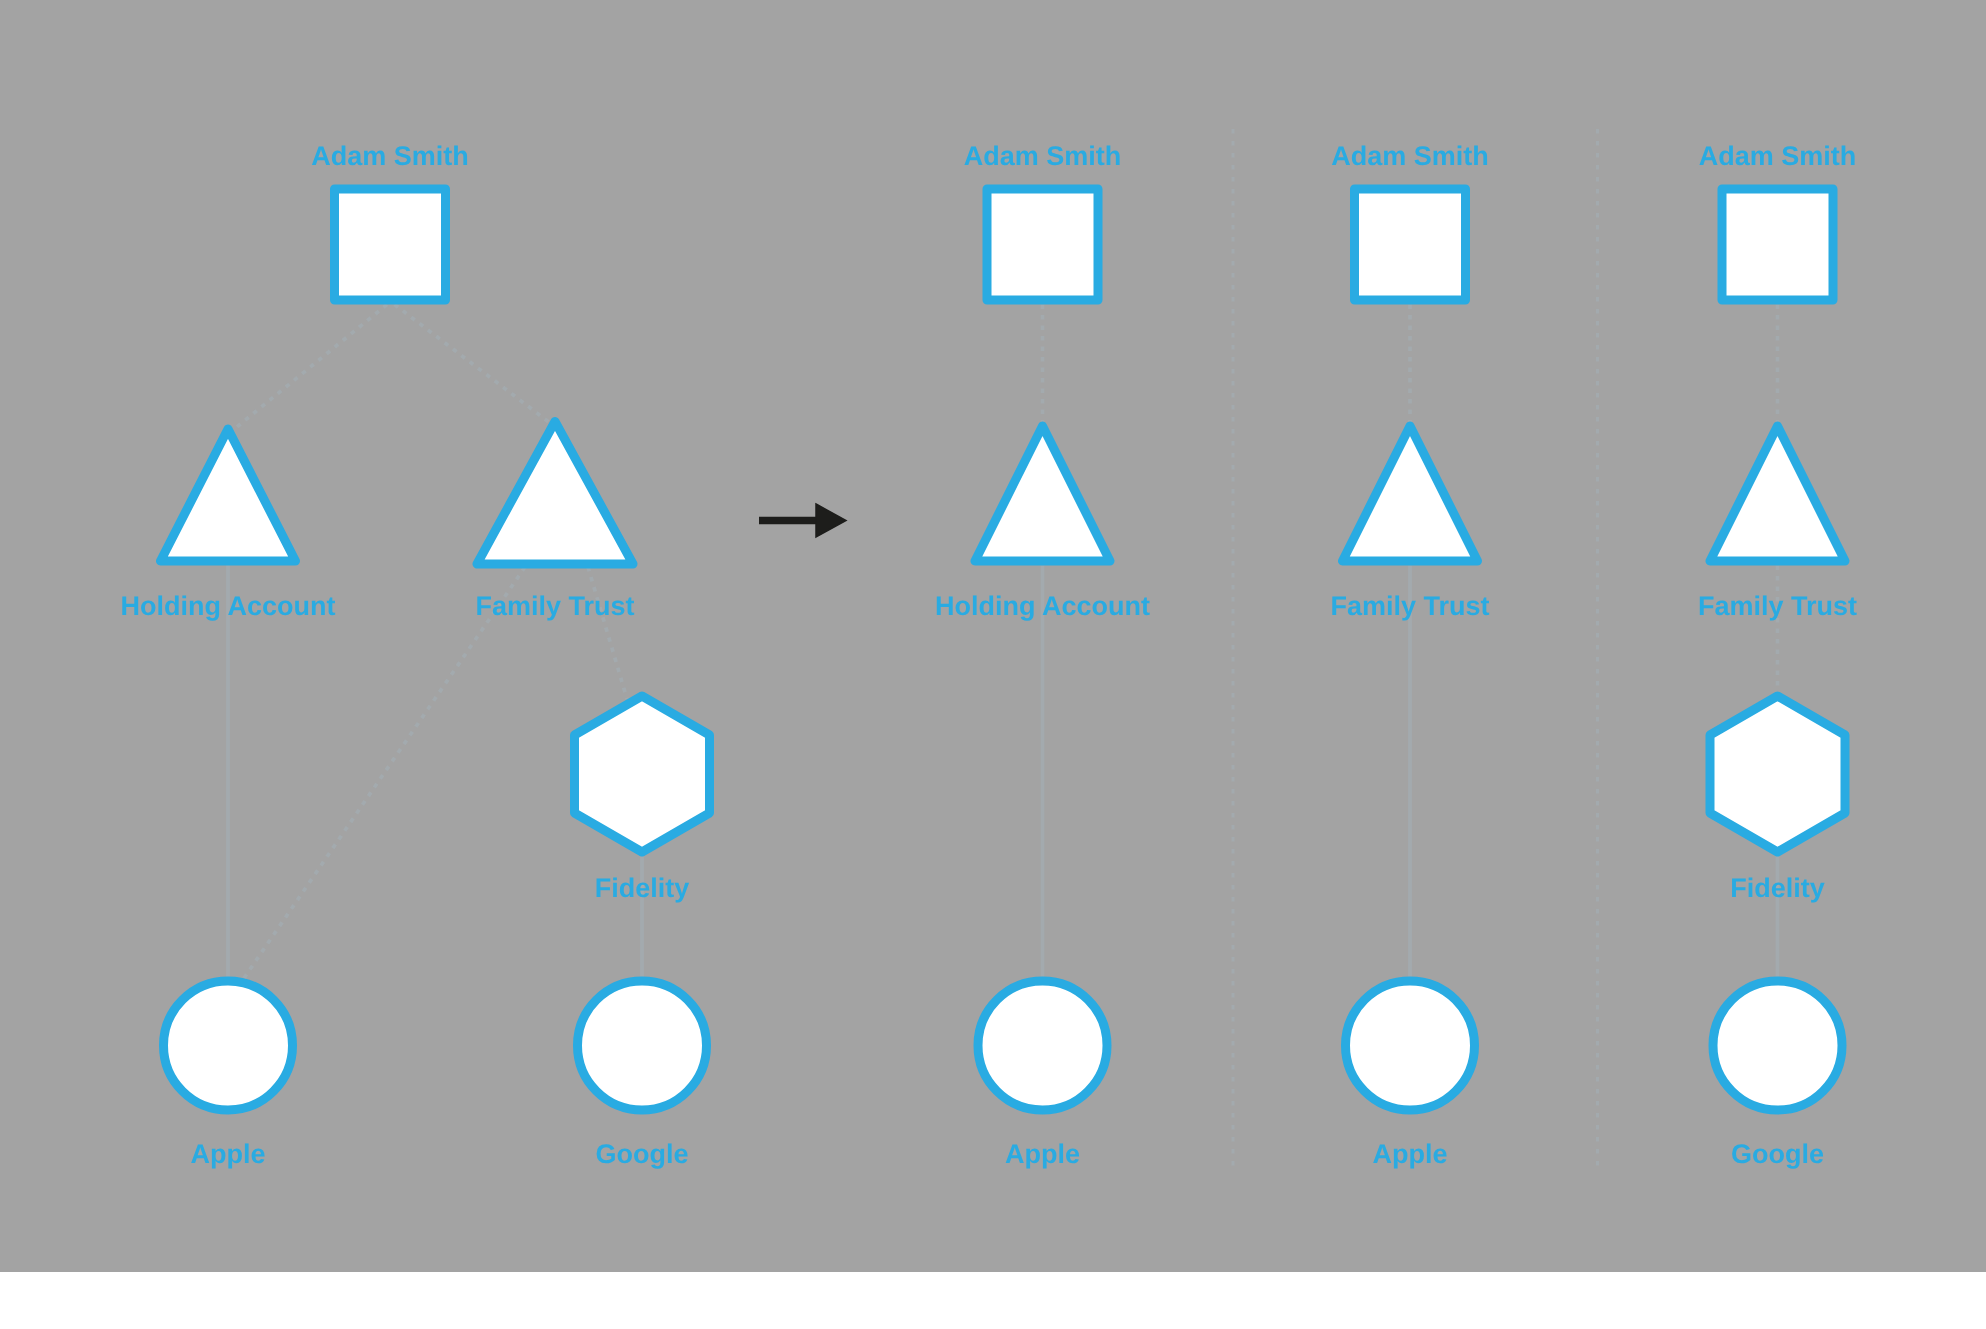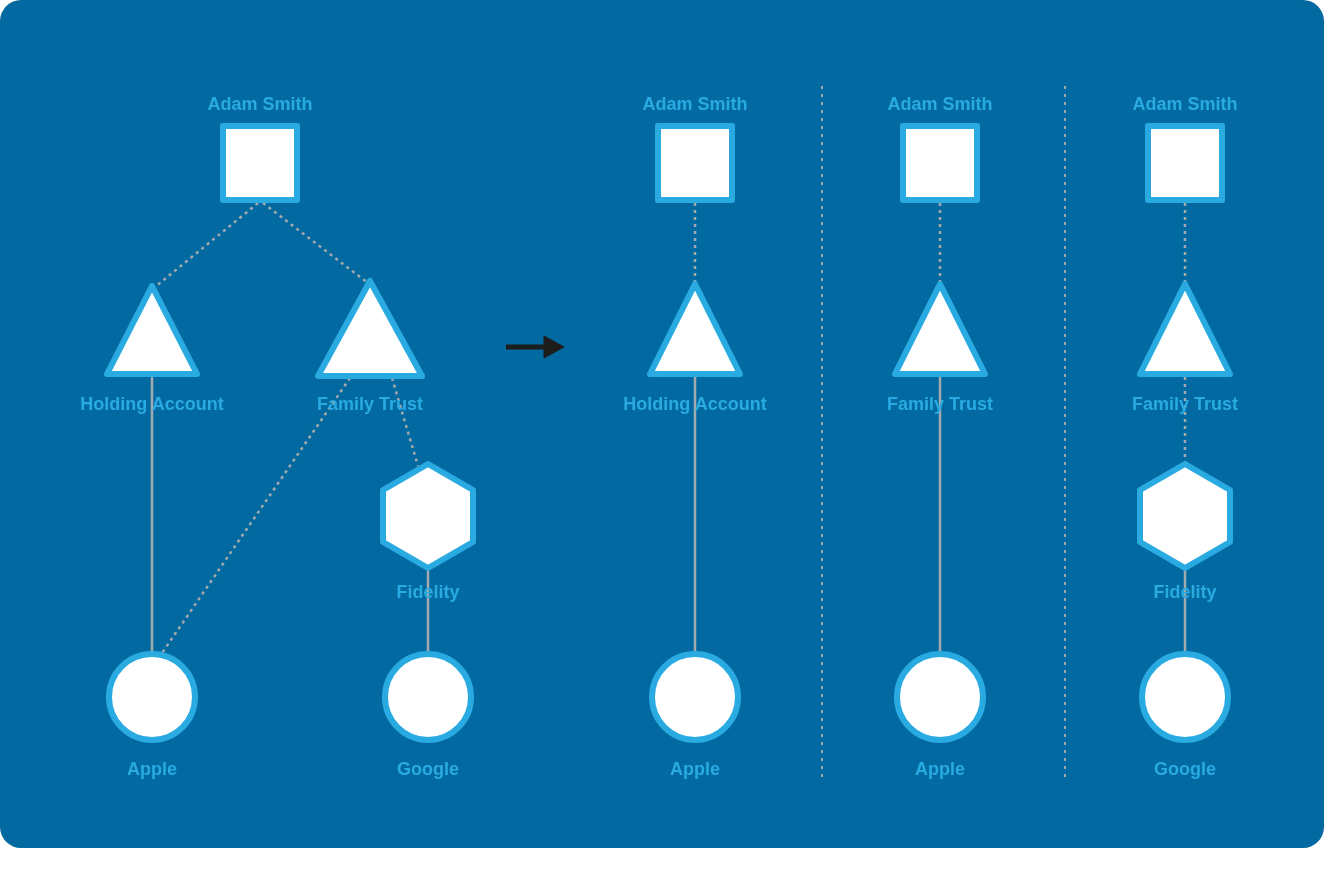--- a/index.html
+++ b/index.html
@@ -5,22 +5,21 @@
   html, body {
     margin: 0;
     padding: 0;
     background: #ffffff;
     font-family: "Liberation Sans", sans-serif;
   }
   .stage {
     width: 1324px;
     height: 848px;
     position: relative;
-    background: #0369a1;
-    border-radius: 21px;
+    background: #a3a3a3;
   }
   svg { display: block; }
   .node {
     fill: #ffffff;
     stroke: #29ABE2;
     stroke-width: 6;
     stroke-linejoin: round;
   }
   .node-label {
     fill: #29ABE2;

